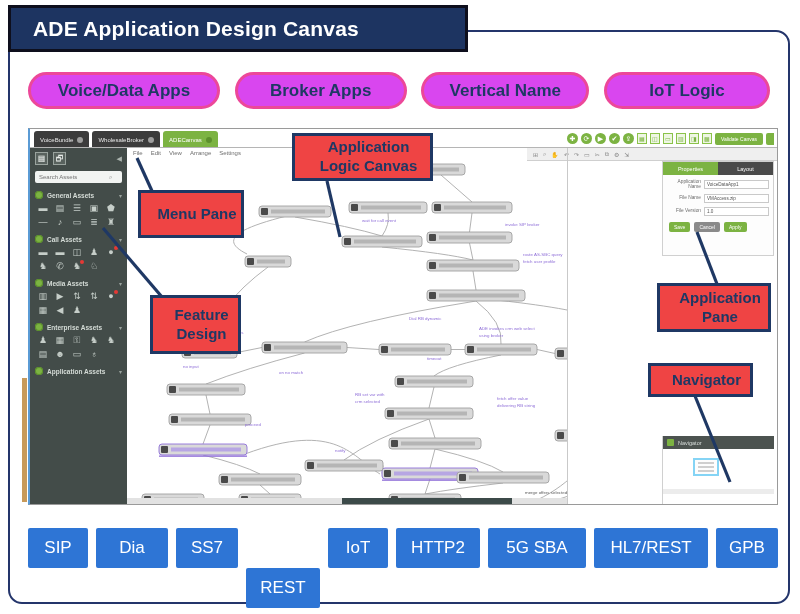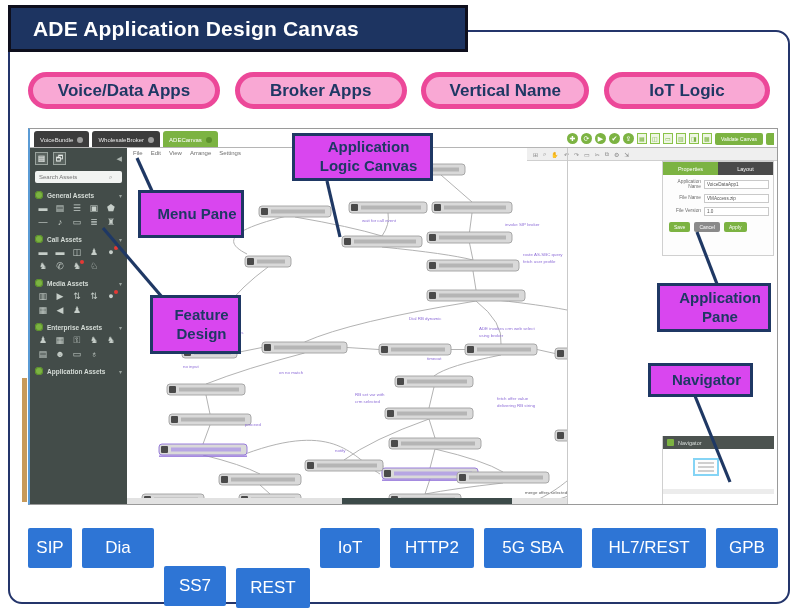--- a/index.html
+++ b/index.html
@@ -6,21 +6,21 @@
   html,body { width:800px; height:614px; background:#fff; font-family:"Liberation Sans", sans-serif; overflow:hidden; }
   .abs { position:absolute; }
 
   
   #outer-frame { left:8px; top:30px; width:782px; height:574px; border:2.5px solid #24356b; border-radius:14px; background:#fff; }
   #title-bar { left:8px; top:5px; width:460px; height:47px; background:#1d3461; border:3px solid #0e0f1d; display:flex; align-items:center; padding-left:22px; z-index:5; }
   #title-bar span { color:#fff; font-weight:bold; font-size:21px; letter-spacing:.2px; }
 
   
   #pill-row { left:28px; top:72px; width:742px; height:38px; display:flex; justify-content:space-between; }
-  .pill { height:37px; border:5px solid #ec4899; border-radius:19px; background:#f9a8d4; display:flex; align-items:center; justify-content:center; color:#1f3864; font-weight:bold; font-size:17px; }
+  .pill { height:37px; border:3px solid #ec4899; border-radius:19px; background:#d946ef; display:flex; align-items:center; justify-content:center; color:#1f3864; font-weight:bold; font-size:17px; }
 
   
   #shot { left:28px; top:128px; width:750px; height:377px; background:#fff; border:1px solid #9a9a9a; border-left:2px solid #5b9bd5; overflow:hidden; }
   #left-scroll-hint { left:22px; top:378px; width:5px; height:124px; background:#c89a5a; }
 
   
   #tab-row { position:absolute; left:4px; top:2px; height:17px; display:flex; gap:3px; }
   .shot-tab { height:17px; border-radius:3px 3px 0 0; display:flex; align-items:center; gap:4px; padding:0 6px; font-size:6px; }
   .shot-tab.dark { background:#3c3c3c; color:#e8e8e8; }
   .shot-tab.green { background:#7cb342; color:#fff; }
@@ -75,21 +75,21 @@
   
   #navpanel { position:absolute; right:3px; bottom:0; width:112px; height:68px; background:#fff; border-left:1px solid #d0d0d0; }
   #nav-head { height:13px; background:#4c5350; display:flex; align-items:center; gap:4px; padding:0 4px; }
   #nav-head .ngd { width:7px; height:7px; background:#7cb342; border-radius:1px; }
   #nav-head span { color:#d8dedb; font-size:5.5px; }
   #nav-thumb { position:absolute; left:30px; top:22px; width:26px; height:18px; border:2px solid #85d4f5; background:#fdfdfd; }
   #nav-thumb i { display:block; margin:2px 3px 0 3px; height:2px; background:#cfcfcf; }
   #nav-foot { position:absolute; left:0; right:0; bottom:10px; height:5px; background:#ececec; }
 
   
-  .callout { background:#d946ef; border:3px solid #1f3864; color:#1f3864; font-weight:bold; font-size:15px; display:flex; align-items:center; justify-content:center; text-align:center; line-height:1.25; z-index:20;padding-left:12px; }
+  .callout { background:#ef4444; border:3px solid #1f3864; color:#1f3864; font-weight:bold; font-size:15px; display:flex; align-items:center; justify-content:center; text-align:center; line-height:1.25; z-index:20;padding-left:12px; }
   #co-applogic { left:292px; top:133px; width:141px; height:48px; }
   #co-menu     { left:138px; top:190px; width:106px; height:48px; }
   #co-feature  { left:150px; top:295px; width:91px;  height:59px; }
   #co-props    { left:657px; top:283px; width:114px; height:49px; }
   #co-nav      { left:648px; top:363px; width:105px; height:34px; }
 
   #callout-lines { left:0; top:0; width:800px; height:614px; z-index:15; pointer-events:none; }
 
   
   #proto-row { left:28px; top:528px; width:750px; height:40px; display:flex; justify-content:space-between; }
@@ -528,22 +528,22 @@
 
 <svg class="abs" id="callout-lines">
     <line x1="327" y1="181" x2="340" y2="237" stroke="#1f3864" stroke-width="3.2"></line>
     <line x1="137" y1="158" x2="152" y2="191" stroke="#1f3864" stroke-width="3.2"></line>
     <line x1="103" y1="228" x2="162" y2="297" stroke="#1f3864" stroke-width="3.2"></line>
     <line x1="697" y1="232" x2="717" y2="284" stroke="#1f3864" stroke-width="3.2"></line>
     <line x1="695" y1="396" x2="730" y2="482" stroke="#1f3864" stroke-width="3.2"></line>
   </svg>
 
 <div class="abs" id="proto-row">
-    <div class="proto" style="width: 44px;">SIP</div>
+    <div class="proto" style="width: 60px;">SIP</div>
     <div class="proto" style="width: 72px;">Dia</div>
-    <div class="proto" style="width: 62px; margin-top: 38px;">SS7</div>
+    <div class="proto" style="width: 62px;">SS7</div>
     <div class="proto" style="width: 74px; margin-top: 40px;">REST</div>
     <div class="proto" style="width: 60px;">IoT</div>
     <div class="proto" style="width: 84px;">HTTP2</div>
     <div class="proto" style="width: 98px;">5G SBA</div>
     <div class="proto" style="width: 114px;">HL7/REST</div>
     <div class="proto" style="width: 62px;">GPB</div>
   </div>
 
 </body></html>

